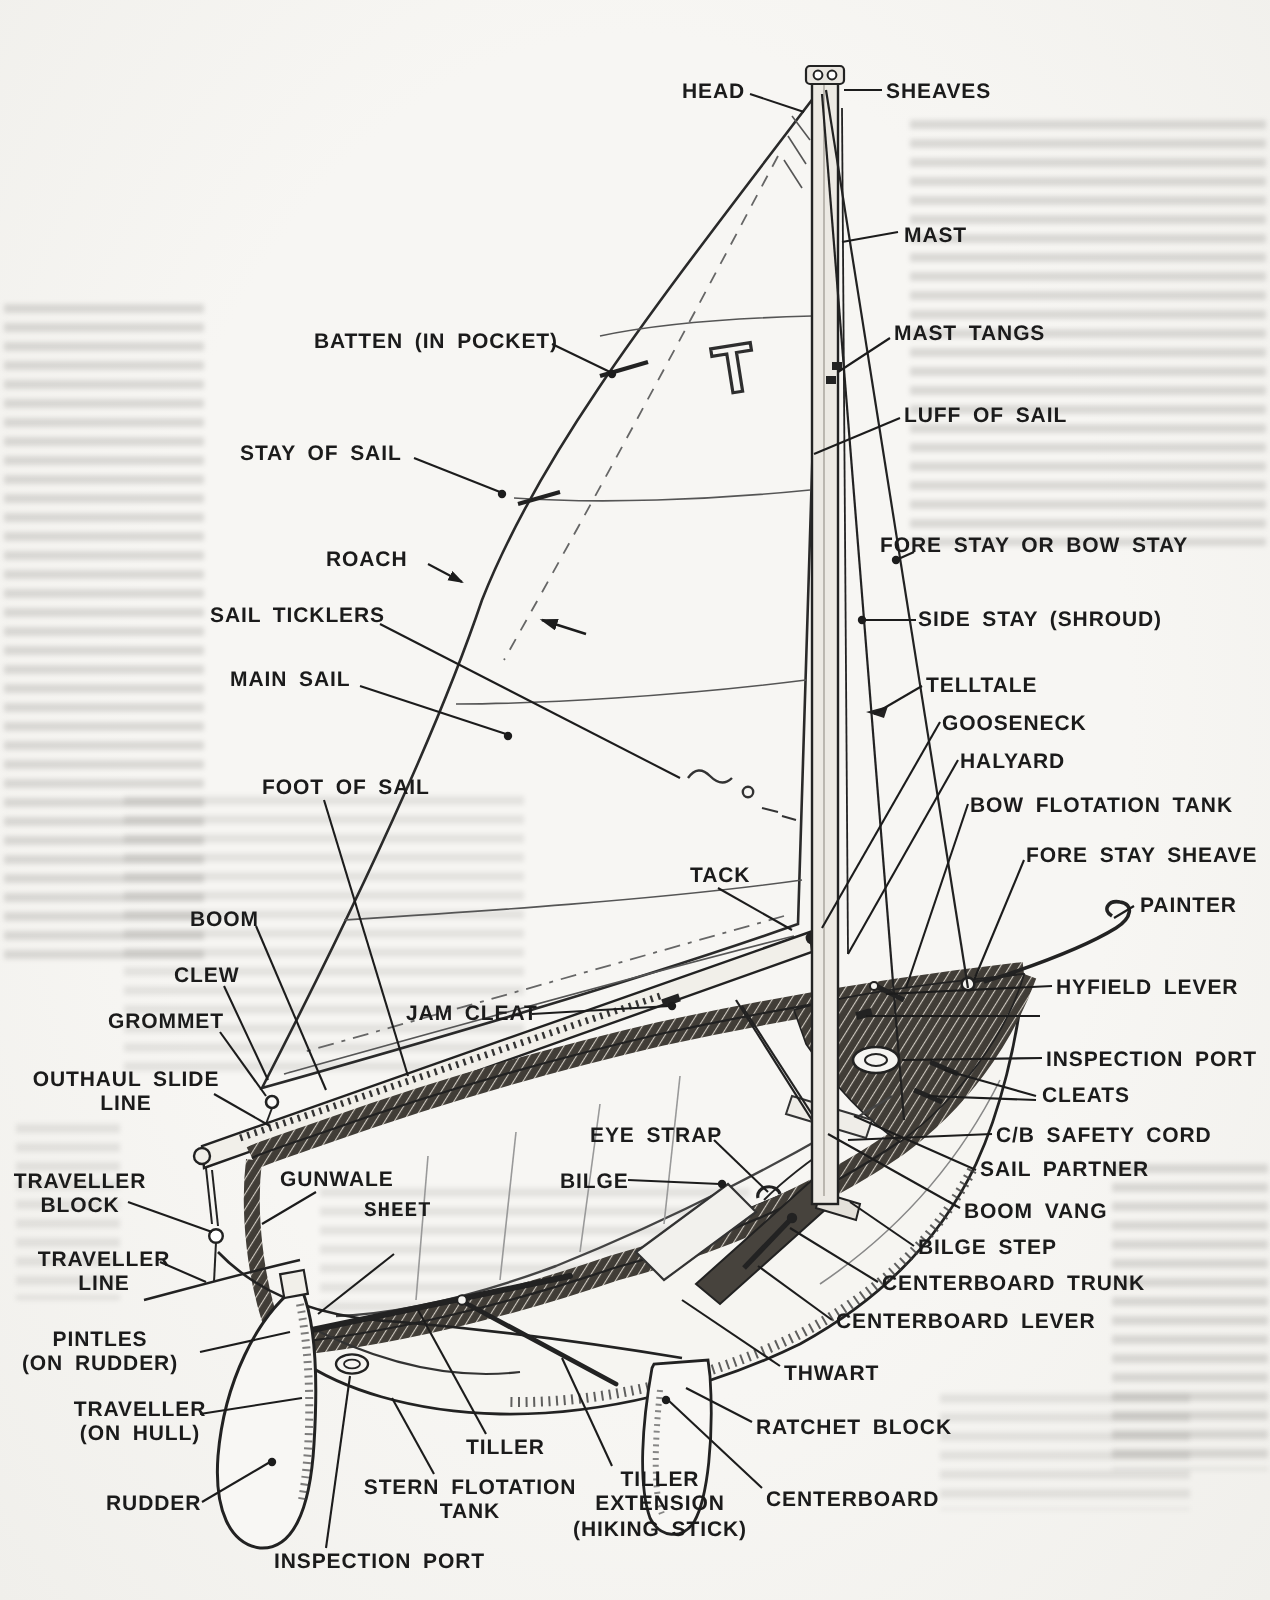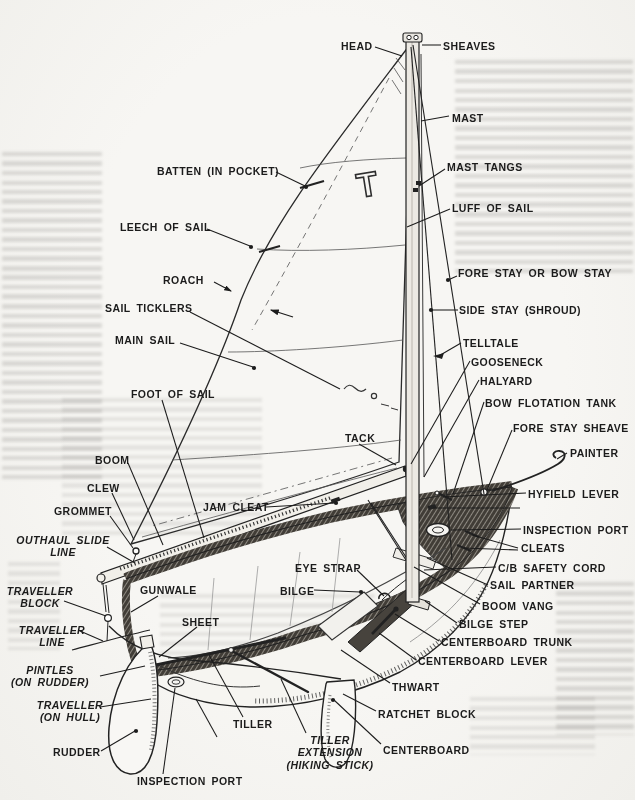--- a/index.html
+++ b/index.html
@@ -14,21 +14,21 @@
     background:repeating-linear-gradient(180deg,
       transparent 0 2px, rgba(120,118,114,.55) 2px 6.5px, transparent 6.5px 9.5px);
   }
   .bleed.lt{opacity:.28;}
   .lbl{
     position:absolute;z-index:3;
     font:700 10.5px/1.18 "Liberation Sans",sans-serif;
     letter-spacing:.45px;word-spacing:2.5px;color:#1b1b1b;
     white-space:pre-line;
   }
-  .ctr{text-align:center;transform:translateX(-50%);font-style:italic;}
+  .ctr{text-align:center;transform:translateX(-50%);}
 </style>
 </head>
 <body>
 
 <div id="page">
 
   <div class="bleed" style="left:455px;top:58px;width:178px;height:215px;"></div>
   <div class="bleed" style="left:556px;top:580px;width:78px;height:155px;"></div>
   <div class="bleed" style="left:2px;top:150px;width:100px;height:330px;"></div>
   <div class="bleed lt" style="left:62px;top:396px;width:200px;height:140px;"></div>
@@ -266,22 +266,22 @@
       <circle cx="136" cy="731" r="2.1"></circle>
     </g>
   </svg>
 
   <div class="lbl" style="left:341px;top:40px;">HEAD</div>
   <div class="lbl" style="left:443px;top:40px;">SHEAVES</div>
   <div class="lbl" style="left:452px;top:112px;">MAST</div>
   <div class="lbl" style="left:447px;top:161px;">MAST TANGS</div>
   <div class="lbl" style="left:452px;top:202px;">LUFF OF SAIL</div>
   <div class="lbl" style="left:157px;top:165px;">BATTEN (IN POCKET)</div>
-  <div class="lbl" style="left:120px;top:221px;">LEECH OF SAIL</div>
-  <div class="lbl" style="left:458px;top:267px;">FORE STAY OR BOW STAY</div>
+  <div class="lbl" style="left:120px;top:221px;">STAY OF SAIL</div>
+  <div class="lbl" style="left:440px;top:267px;">FORE STAY OR BOW STAY</div>
   <div class="lbl" style="left:163px;top:274px;">ROACH</div>
   <div class="lbl" style="left:459px;top:304px;">SIDE STAY (SHROUD)</div>
   <div class="lbl" style="left:105px;top:302px;">SAIL TICKLERS</div>
   <div class="lbl" style="left:115px;top:334px;">MAIN SAIL</div>
   <div class="lbl" style="left:463px;top:337px;">TELLTALE</div>
   <div class="lbl" style="left:471px;top:356px;">GOOSENECK</div>
   <div class="lbl" style="left:480px;top:375px;">HALYARD</div>
   <div class="lbl" style="left:83px;top:388px;padding-left:48px;">FOOT OF SAIL</div>
   <div class="lbl" style="left:485px;top:397px;">BOW FLOTATION TANK</div>
   <div class="lbl" style="left:345px;top:432px;">TACK</div>
@@ -299,31 +299,33 @@
   <div class="lbl" style="left:498px;top:562px;">C/B SAFETY CORD</div>
   <div class="lbl" style="left:295px;top:562px;">EYE STRAP</div>
   <div class="lbl" style="left:490px;top:579px;">SAIL PARTNER</div>
   <div class="lbl ctr" style="left:40px;top:585px;">TRAVELLER
 BLOCK</div>
   <div class="lbl" style="left:140px;top:584px;">GUNWALE</div>
   <div class="lbl" style="left:280px;top:585px;">BILGE</div>
   <div class="lbl" style="left:482px;top:600px;">BOOM VANG</div>
   <div class="lbl ctr" style="left:52px;top:624px;">TRAVELLER
 LINE</div>
-  <div class="lbl" style="left:182px;top:616px;">SHEET</div>
+  <div class="lbl" style="left:182px;top:600px;font-family:Liberation Mono, monospace;">SHEET</div>
   <div class="lbl" style="left:459px;top:618px;">BILGE STEP</div>
   <div class="lbl" style="left:441px;top:636px;">CENTERBOARD TRUNK</div>
   <div class="lbl ctr" style="left:50px;top:664px;">PINTLES
 (ON RUDDER)</div>
   <div class="lbl" style="left:418px;top:655px;">CENTERBOARD LEVER</div>
   <div class="lbl ctr" style="left:70px;top:699px;">TRAVELLER
 (ON HULL)</div>
   <div class="lbl" style="left:392px;top:681px;">THWART</div>
   <div class="lbl" style="left:378px;top:708px;">RATCHET BLOCK</div>
   <div class="lbl" style="left:233px;top:718px;">TILLER</div>
   <div class="lbl" style="left:53px;top:746px;">RUDDER</div>
+  <div class="lbl ctr" style="left:235px;top:738px;">STERN FLOTATION
+TANK</div>
   <div class="lbl ctr" style="left:330px;top:734px;">TILLER
 EXTENSION
 (HIKING STICK)</div>
   <div class="lbl" style="left:383px;top:744px;">CENTERBOARD</div>
   <div class="lbl" style="left:137px;top:775px;">INSPECTION PORT</div>
 
 </div>
 
 </body></html>

